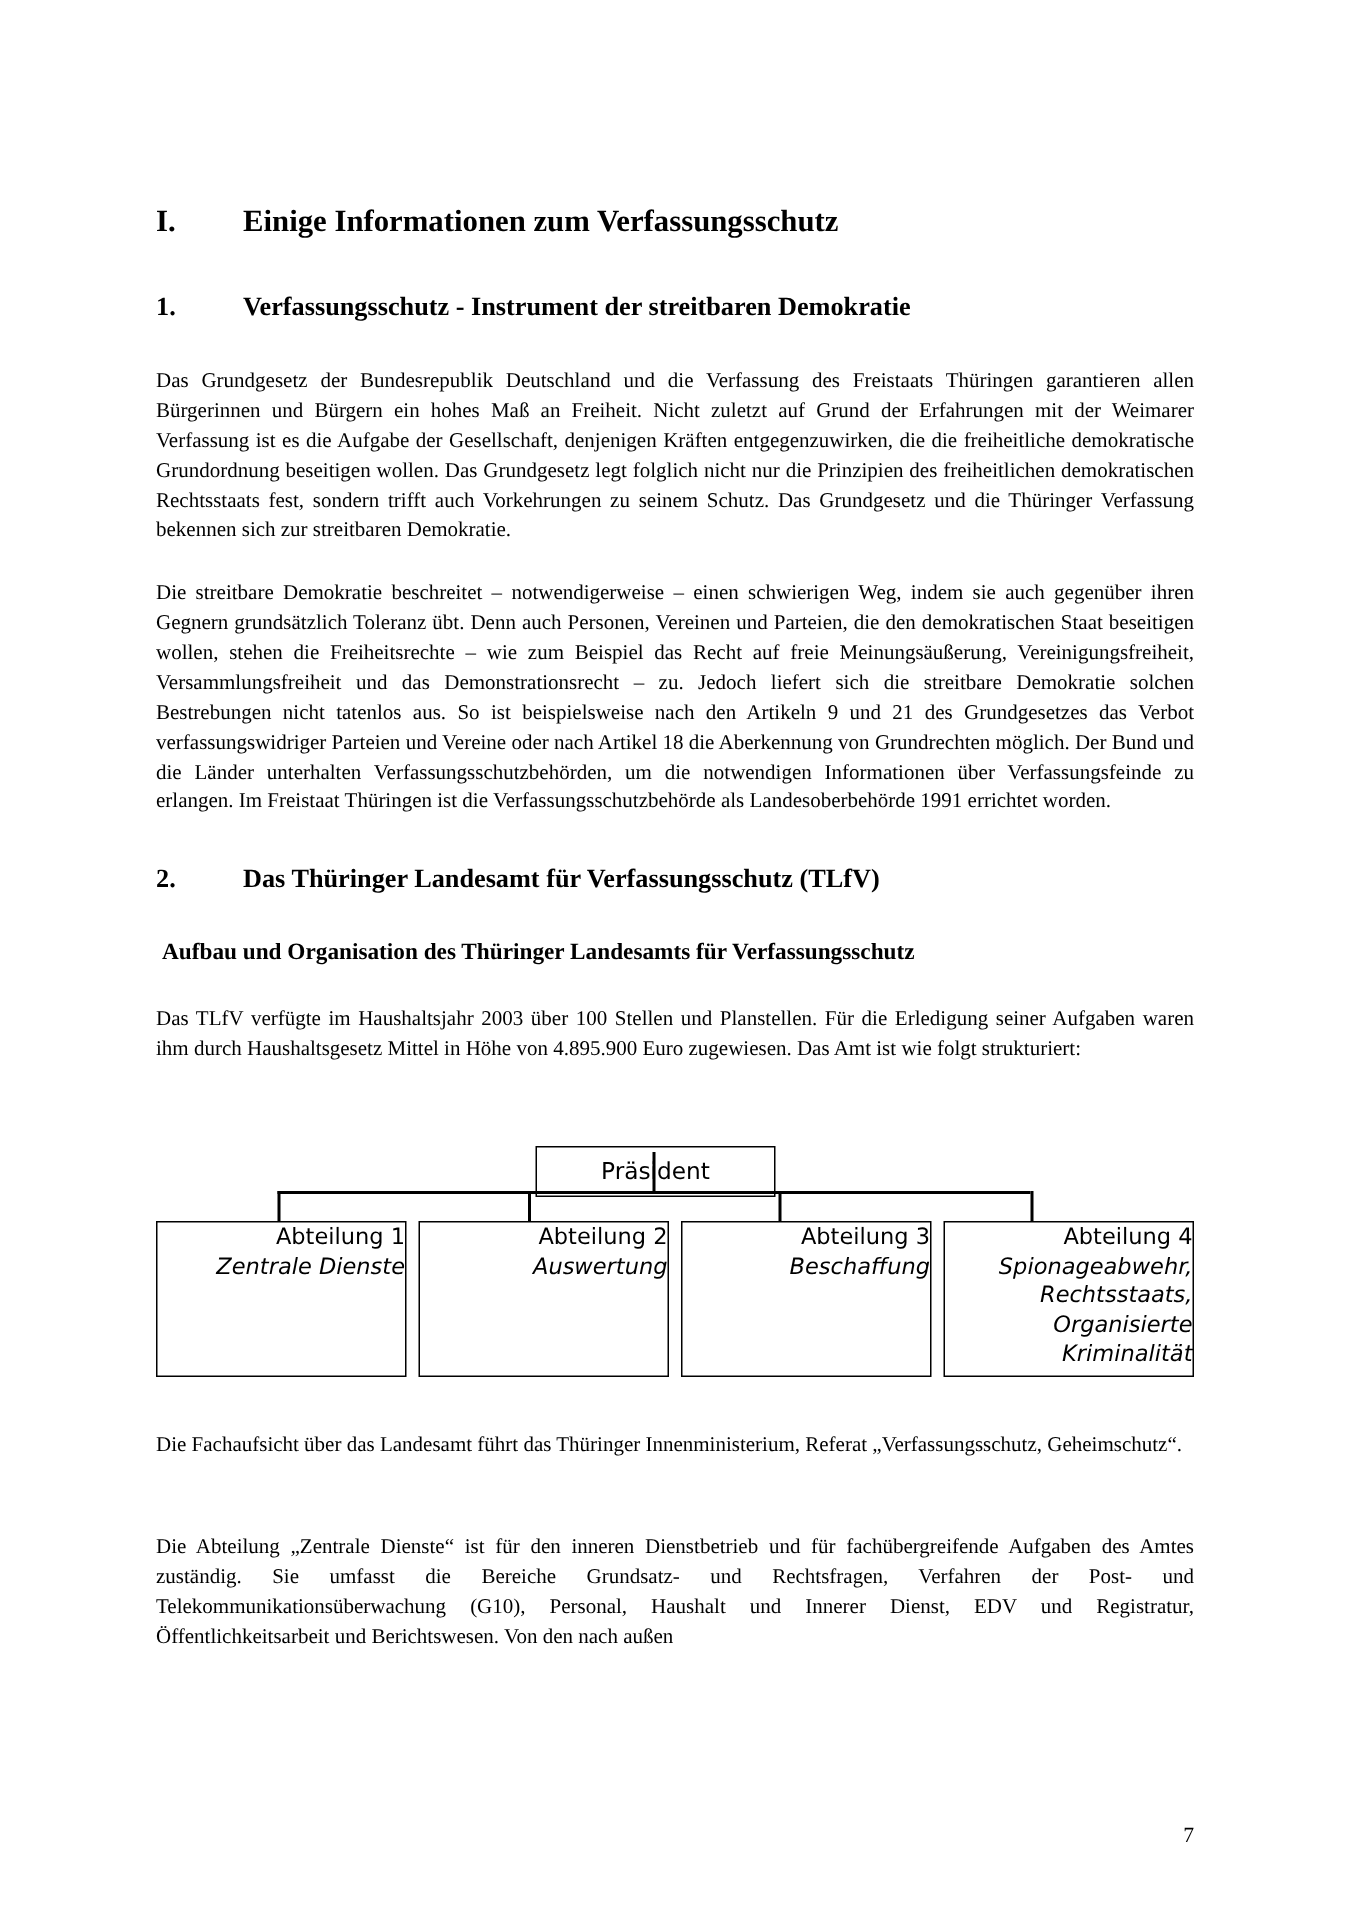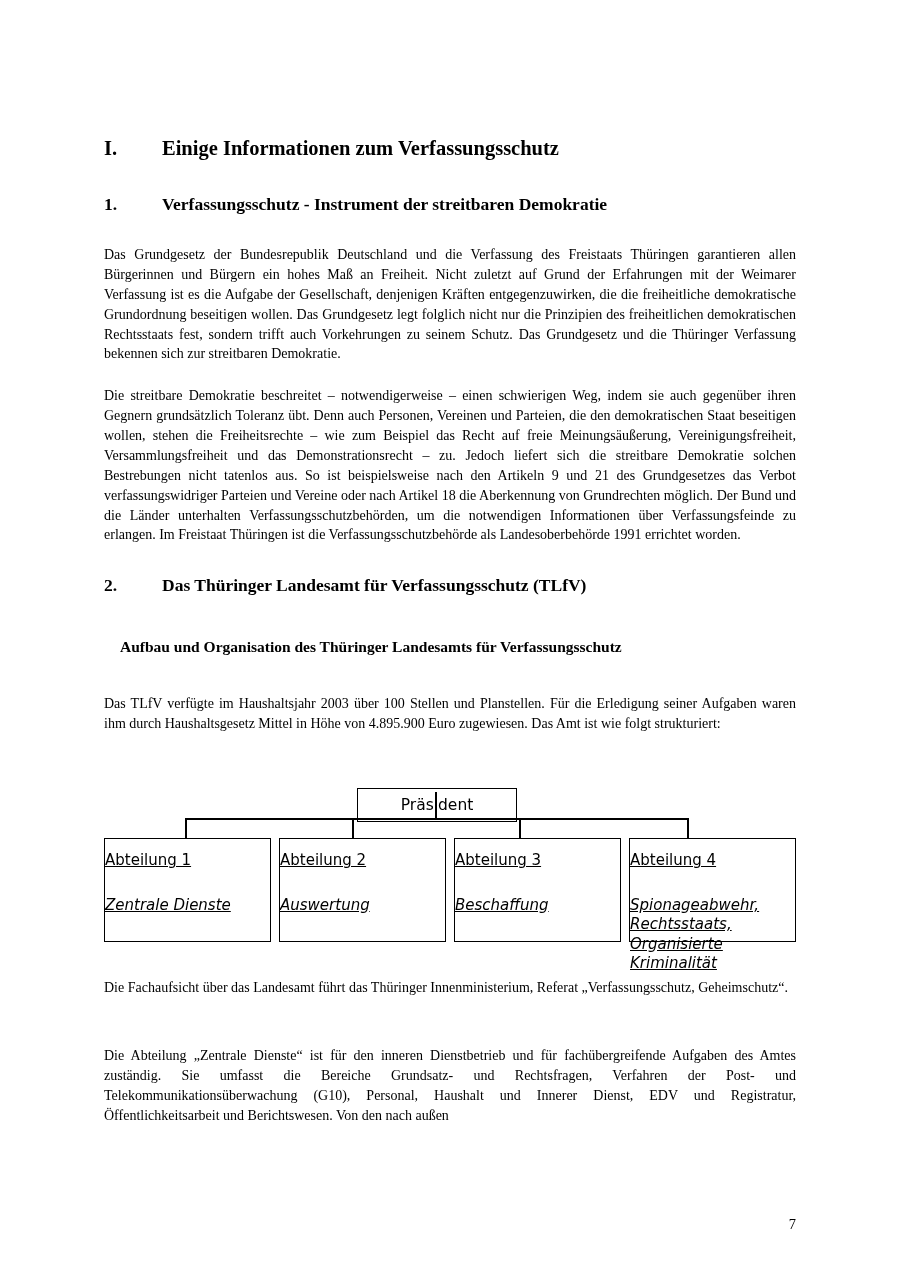--- a/index.html
+++ b/index.html
@@ -46,21 +46,21 @@
   }
   .h2 .num {
     width: 58px;
     flex: 0 0 58px;
   }
   .h2 .txt { flex: 1 1 auto; }
 
   .h3 {
     font-size: 15.5px;
     font-weight: bold;
-    margin: 16px;
+    margin: 4px;
     padding: 0;
   }
 
   p.body {
     font-size: 14px;
     line-height: 1.42;
     text-align: justify;
     margin: 0;
     padding: 0;
     hyphens: manual;
@@ -123,29 +123,28 @@
     width: 692px;
     display: flex;
     gap: 8px;
   }
   .org-box {
     flex: 1 1 0;
     border: 1.6px solid #000;
     background: #fff;
     height: 104px;
     box-sizing: border-box;
-    padding-top: 12px;
-    text-align: left;
+    padding-top: 0;
+    text-align: right;
     font-family: "DejaVu Sans", sans-serif;
     font-size: 15px;
     line-height: 1.3;
-    text-decoration: underline;
   }
   .org-box .bt { display: block; }
-  .org-box .bs { display: block; font-style: italic; margin-top: 25px; }
+  .org-box .bs { display: block; font-style: italic; }
 
   .footer-page {
     position: absolute;
     right: 104px;
     bottom: 40px;
     font-size: 14.5px;
     font-family: "Liberation Serif", serif;
   }
 </style>
 </head>

